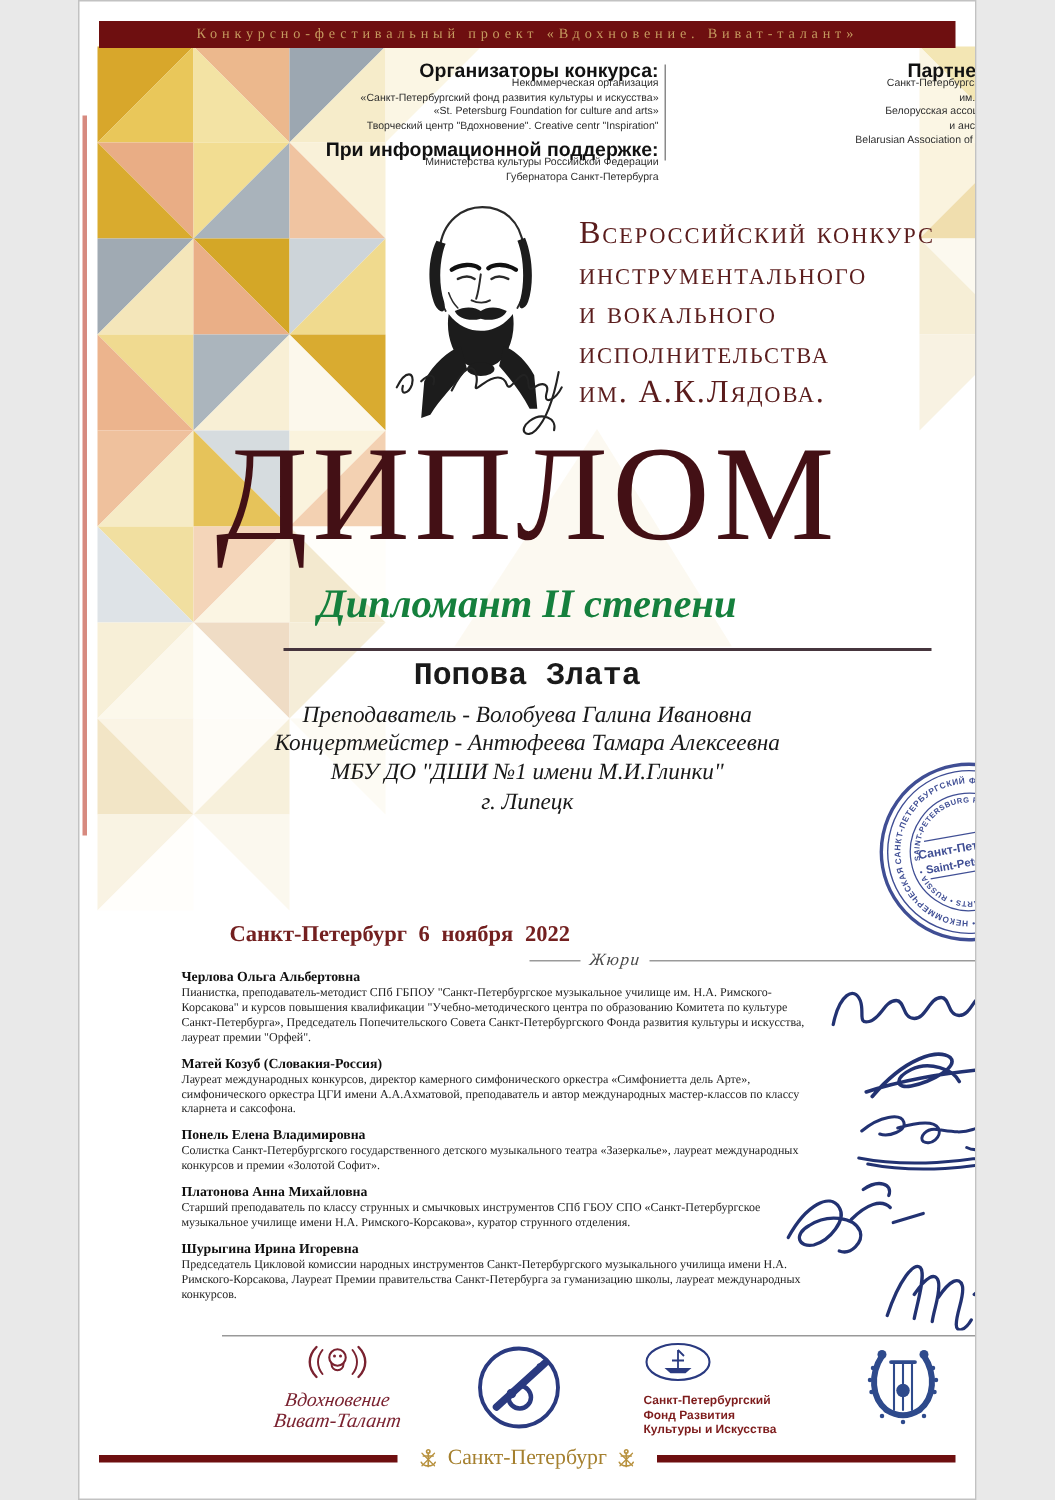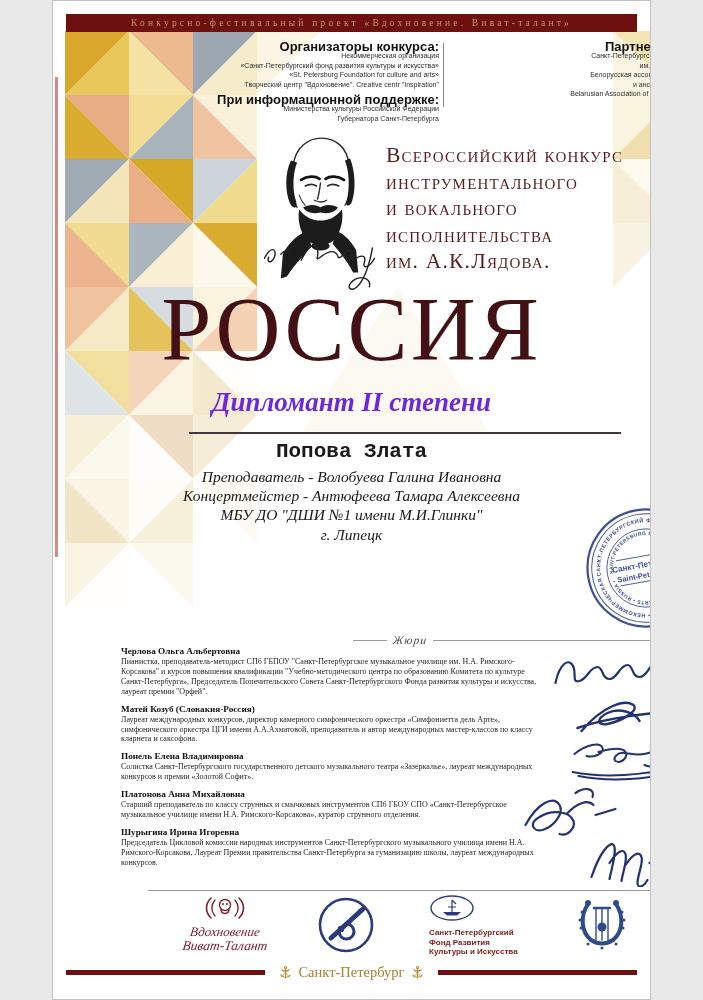--- a/index.html
+++ b/index.html
@@ -21,21 +21,21 @@
   .org-gap{height:6px;}
 
   .portrait{position:absolute;left:203px;top:131px;z-index:2;}
 
   .comp-title{position:absolute;left:333px;top:141px;z-index:3;color:#5a1c1c;
               font-size:21.5px;line-height:26.5px;letter-spacing:1.2px;font-variant:small-caps;font-weight:500;}
 
   .diploma-title{position:absolute;left:0;right:0;top:283px;text-align:center;z-index:3;
                  font-size:90px;line-height:92px;color:#431015;letter-spacing:3px;font-weight:400;}
   .degree{position:absolute;left:0;right:0;top:386px;text-align:center;z-index:3;
-          font-size:27px;font-weight:bold;font-style:italic;color:#6d28d9;}
+          font-size:27px;font-weight:bold;font-style:italic;color:#15803d;}
   .rule-degree{position:absolute;left:136px;width:432px;top:431px;height:2px;background:#46353d;z-index:3;}
 
   .recipient-name{position:absolute;left:0;right:0;top:439px;text-align:center;z-index:3;
                   font-size:21px;font-weight:bold;font-family:Liberation Mono, monospace;}
   .recipient-details{position:absolute;left:0;right:0;top:466px;text-align:center;z-index:3;
                      font-size:15.5px;font-style:italic;line-height:19.2px;color:#181818;}
 
   .stamp{position:absolute;left:527px;top:501px;z-index:4;transform:rotate(-10deg);opacity:.92;}
 
   .issue-line{position:absolute;left:100px;top:614px;z-index:3;font-size:15px;font-weight:bold;
@@ -205,21 +205,21 @@
   </svg>
 
   <div class="comp-title">
     <div>Всероссийский конкурс</div>
     <div>инструментального</div>
     <div>и вокального</div>
     <div>исполнительства</div>
     <div>им. А.К.Лядова.</div>
   </div>
 
-  <div class="diploma-title">РОССИЯ</div>
+  <div class="diploma-title">ДИПЛОМ</div>
   <div class="degree">Дипломант II степени</div>
   <div class="rule-degree"></div>
 
   <div class="recipient-name">Попова Злата</div>
   <div class="recipient-details">
     <div>Преподаватель - Волобуева Галина Ивановна</div>
     <div>Концертмейстер - Антюфеева Тамара Алексеевна</div>
     <div>МБУ ДО "ДШИ №1 имени М.И.Глинки"</div>
     <div>г. Липецк</div>
   </div>
@@ -239,20 +239,21 @@
     <text font-family="Liberation Sans, sans-serif" font-size="5.9" font-weight="bold" fill="#30408c" letter-spacing="0.5">
       <textPath href="#ringO">САНКТ-ПЕТЕРБУРГСКИЙ ФОНД РАЗВИТИЯ КУЛЬТУРЫ И ИСКУССТВА • НЕКОММЕРЧЕСКАЯ ОРГАНИЗАЦИЯ • РОССИЯ •</textPath>
     </text>
     <text font-family="Liberation Sans, sans-serif" font-size="5.4" font-weight="bold" fill="#30408c" letter-spacing="0.4">
       <textPath href="#ringI">SAINT-PETERSBURG FOUNDATION FOR CULTURE AND ARTS • RUSSIA •</textPath>
     </text>
     <text x="70" y="69" text-anchor="middle" font-family="Liberation Sans, sans-serif" font-size="8.6" font-weight="bold" fill="#30408c">Санкт-Петербург</text>
     <text x="70" y="80" text-anchor="middle" font-family="Liberation Sans, sans-serif" font-size="8" font-weight="bold" fill="#30408c">Saint-Petersburg</text>
   </svg>
 
+  <div class="issue-line">Санкт-Петербург 6 ноября 2022</div>
   <div class="jury-rule">
     <div class="bar bar-l"></div>
     <div class="jury-label">Жюри</div>
     <div class="bar bar-r"></div>
   </div>
 
   <div class="jury-list">
     <div class="jury-entry">
       <div class="jury-name">Черлова Ольга Альбертовна</div>
       <div class="jury-bio">Пианистка, преподаватель-методист СПб ГБПОУ "Санкт-Петербургское музыкальное училище им. Н.А. Римского-Корсакова" и курсов повышения квалификации "Учебно-методического центра по образованию Комитета по культуре Санкт-Петербурга», Председатель Попечительского Совета Санкт-Петербургского Фонда развития культуры и искусства, лауреат премии "Орфей".</div>

